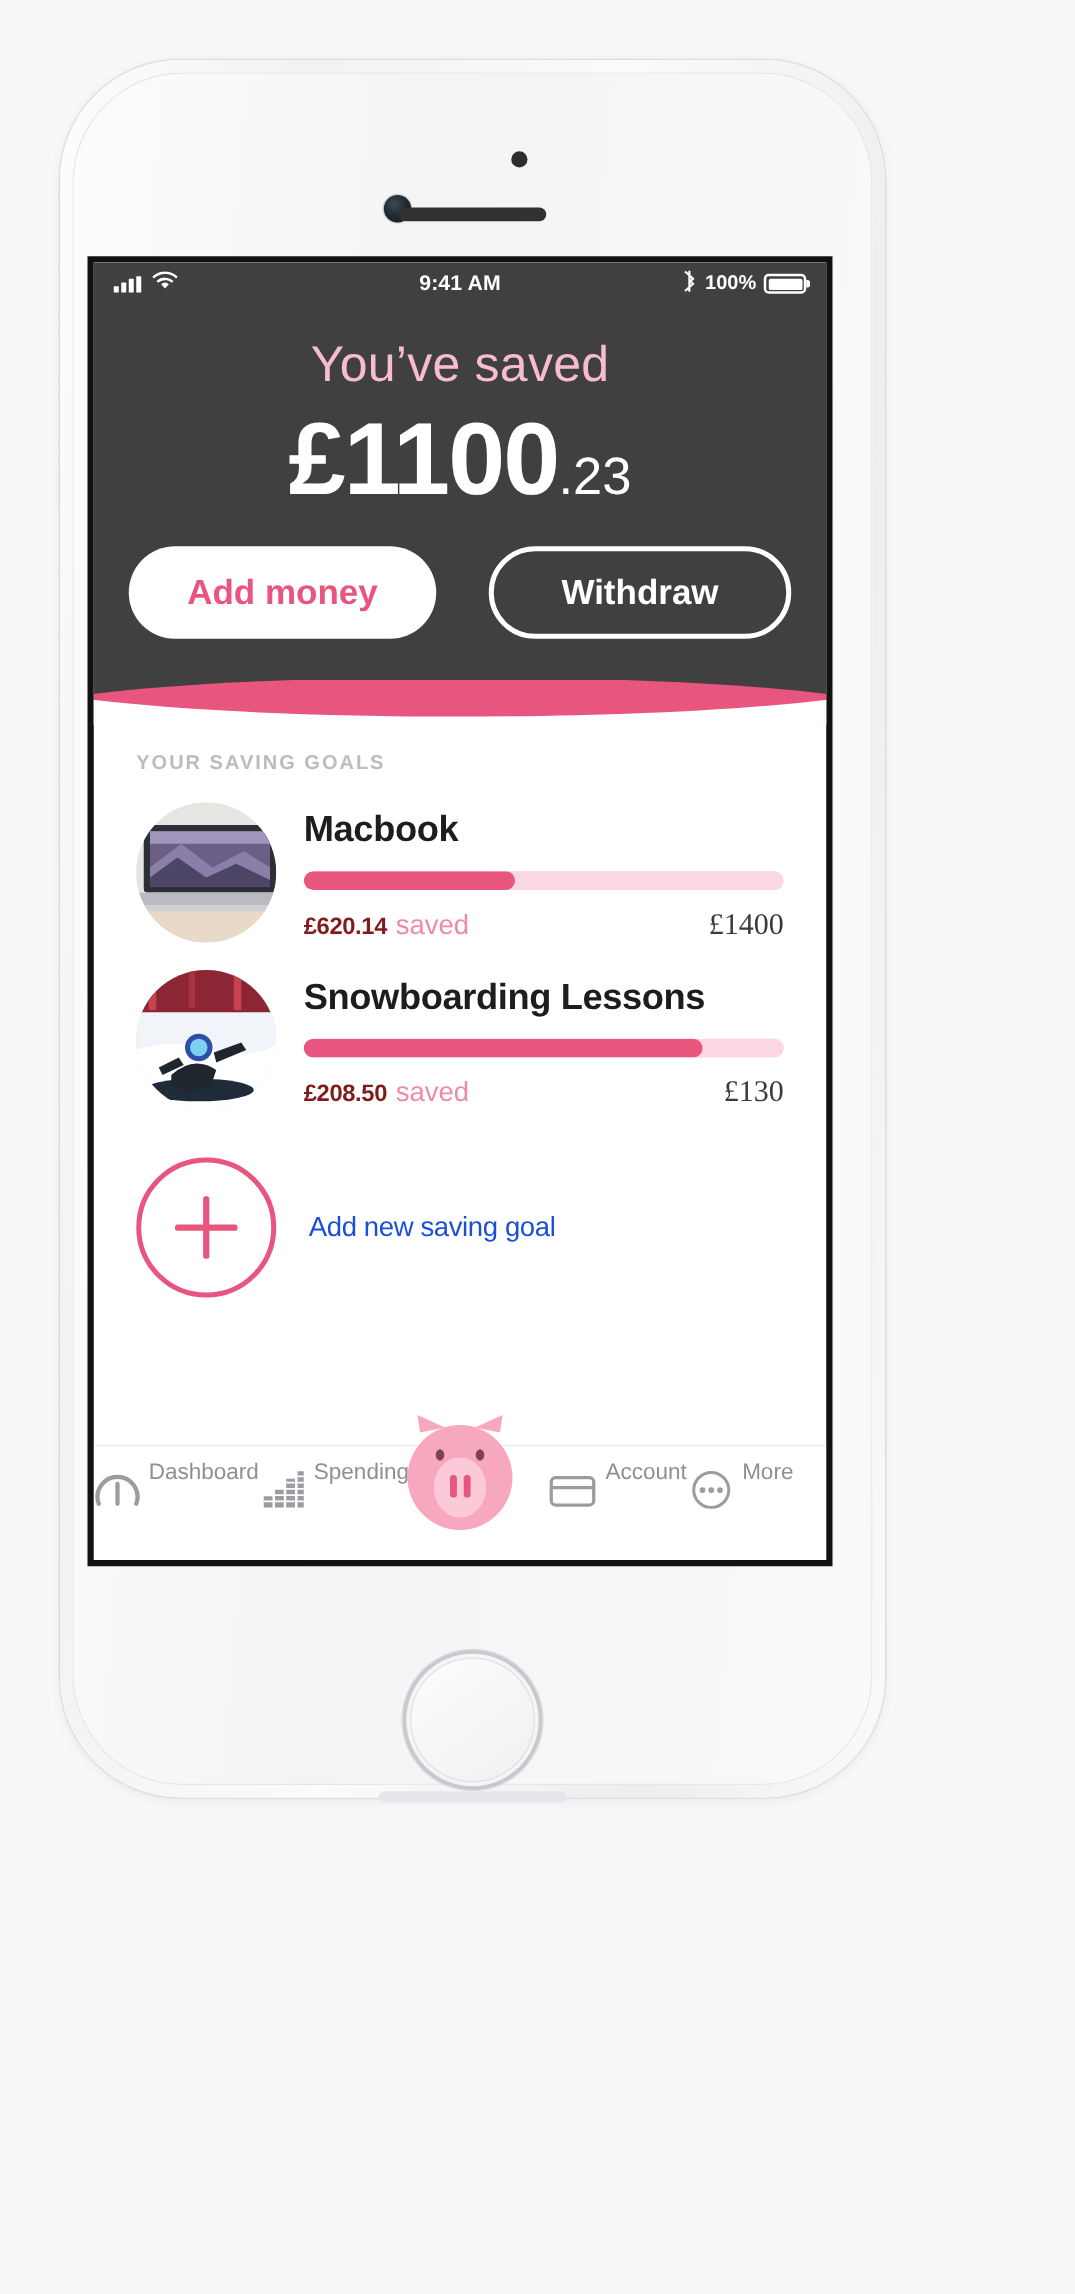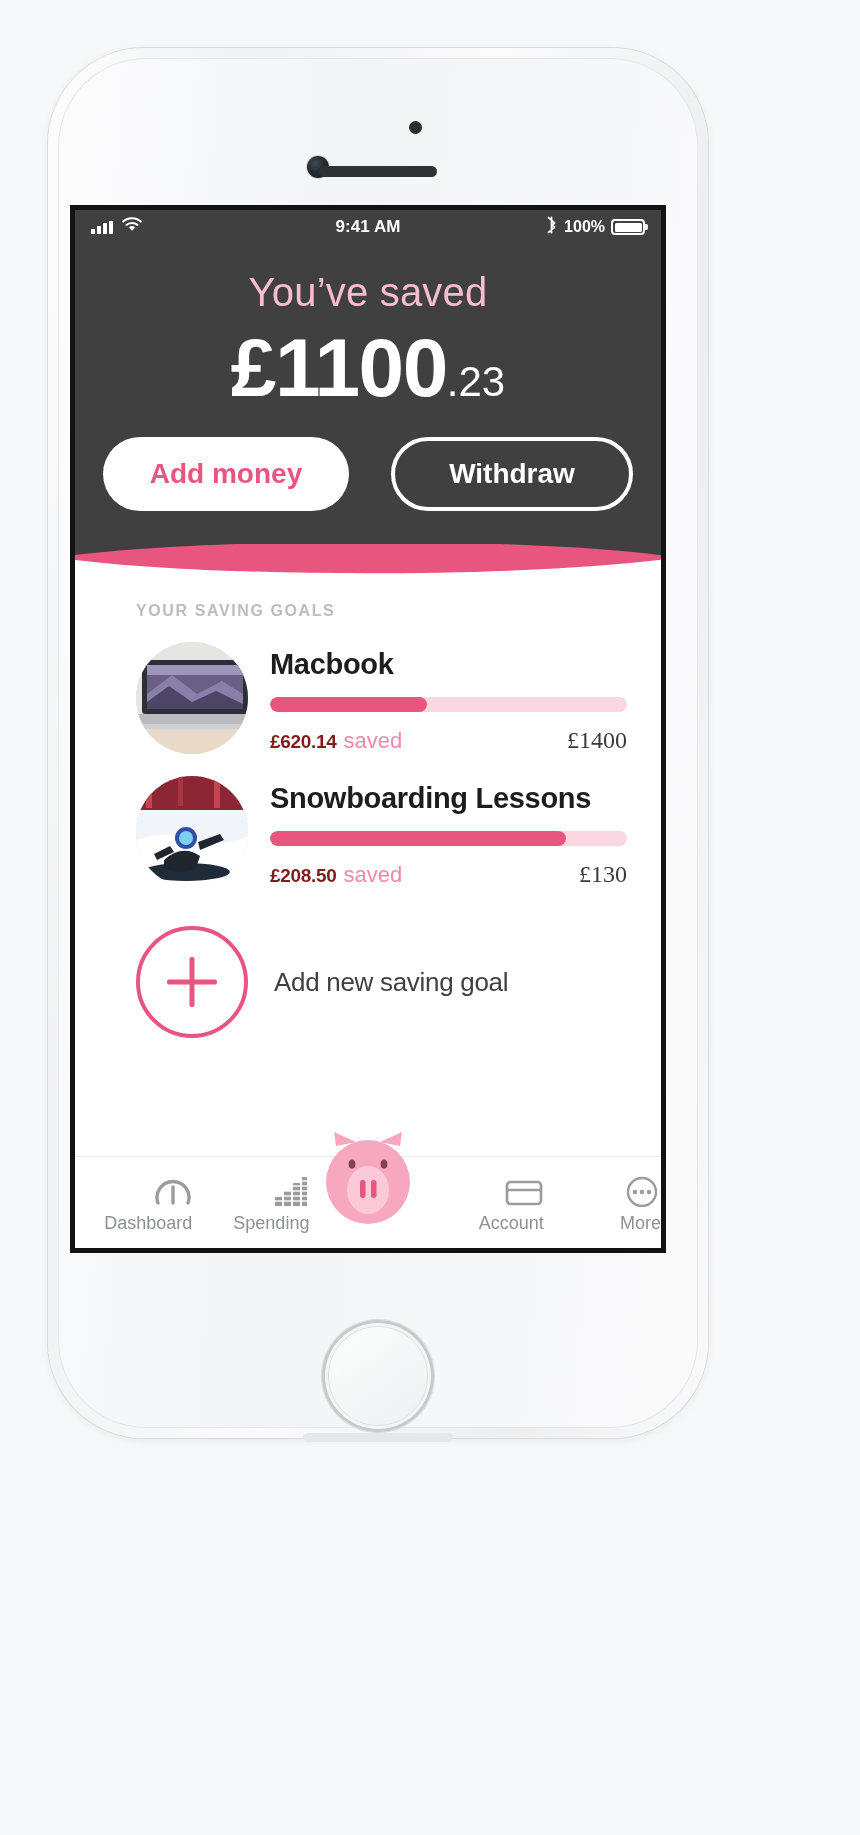--- a/index.html
+++ b/index.html
@@ -126,21 +126,21 @@
   }
   .pill {
     height:74px; min-width:246px; border-radius:40px;
     display:flex; align-items:center; justify-content:center;
     font-size:28px; font-weight:700; cursor:pointer;
   }
   .pill-solid   { background:#fff; color:#e8567f; }
   .pill-outline { background:transparent; color:#fff; border:4px solid #fff; min-width:242px; }
 
   
-  .goals { padding:24px 34px 0;margin-left:27px; }
+  .goals { padding:24px 34px 0; }
   .goals-title {
     font-size:16px; letter-spacing:1.6px; color:#b9bcc1; font-weight:600;
   }
   .goal {
     display:flex; align-items:flex-start; gap:22px; margin-top:22px;
   }
   .thumb {
     width:112px; height:112px; border-radius:50%; flex:0 0 112px;
     overflow:hidden; background:#e9e9ea; position:relative;
   }
@@ -164,30 +164,30 @@
   }
   .plus-circle {
     width:112px; height:112px; flex:0 0 112px; border-radius:50%;
     border:4px solid #e8567f; position:relative;
   }
   .plus-circle::before,.plus-circle::after{
     content:""; position:absolute; left:50%; top:50%; background:#e8567f; border-radius:2px;
   }
   .plus-circle::before{ width:50px; height:5px; transform:translate(-50%,-50%); }
   .plus-circle::after { width:5px; height:50px; transform:translate(-50%,-50%); }
-  .addgoal-label { font-size:26px; color:#404040; letter-spacing:-.3px; }
+  .addgoal-label { font-size:22px; color:#1d4ed8; letter-spacing:-.3px; }
 
   
   .tabbar {
     position:absolute; left:0; right:0; bottom:0; height:92px;
     background:#fff; border-top:1px solid #ececee;
     display:flex; align-items:flex-start; padding-top:10px;
   }
   .tab {
-    flex:1; display:flex; flex-direction:column; align-items:flex-end; gap:6px;
+    flex:1; display:flex; flex-direction:row; align-items:flex-start; gap:6px;
     cursor:pointer;
   }
   .tab-label { font-size:18px; color:#8e9094; }
   .tab-ico { height:40px; display:flex; align-items:flex-end; justify-content:center; }
   .tab-spacer { flex:1; }
 
   .fab {
     position:absolute; left:50%; transform:translateX(-50%); bottom:20px;
     width:112px; height:98px;
   }

